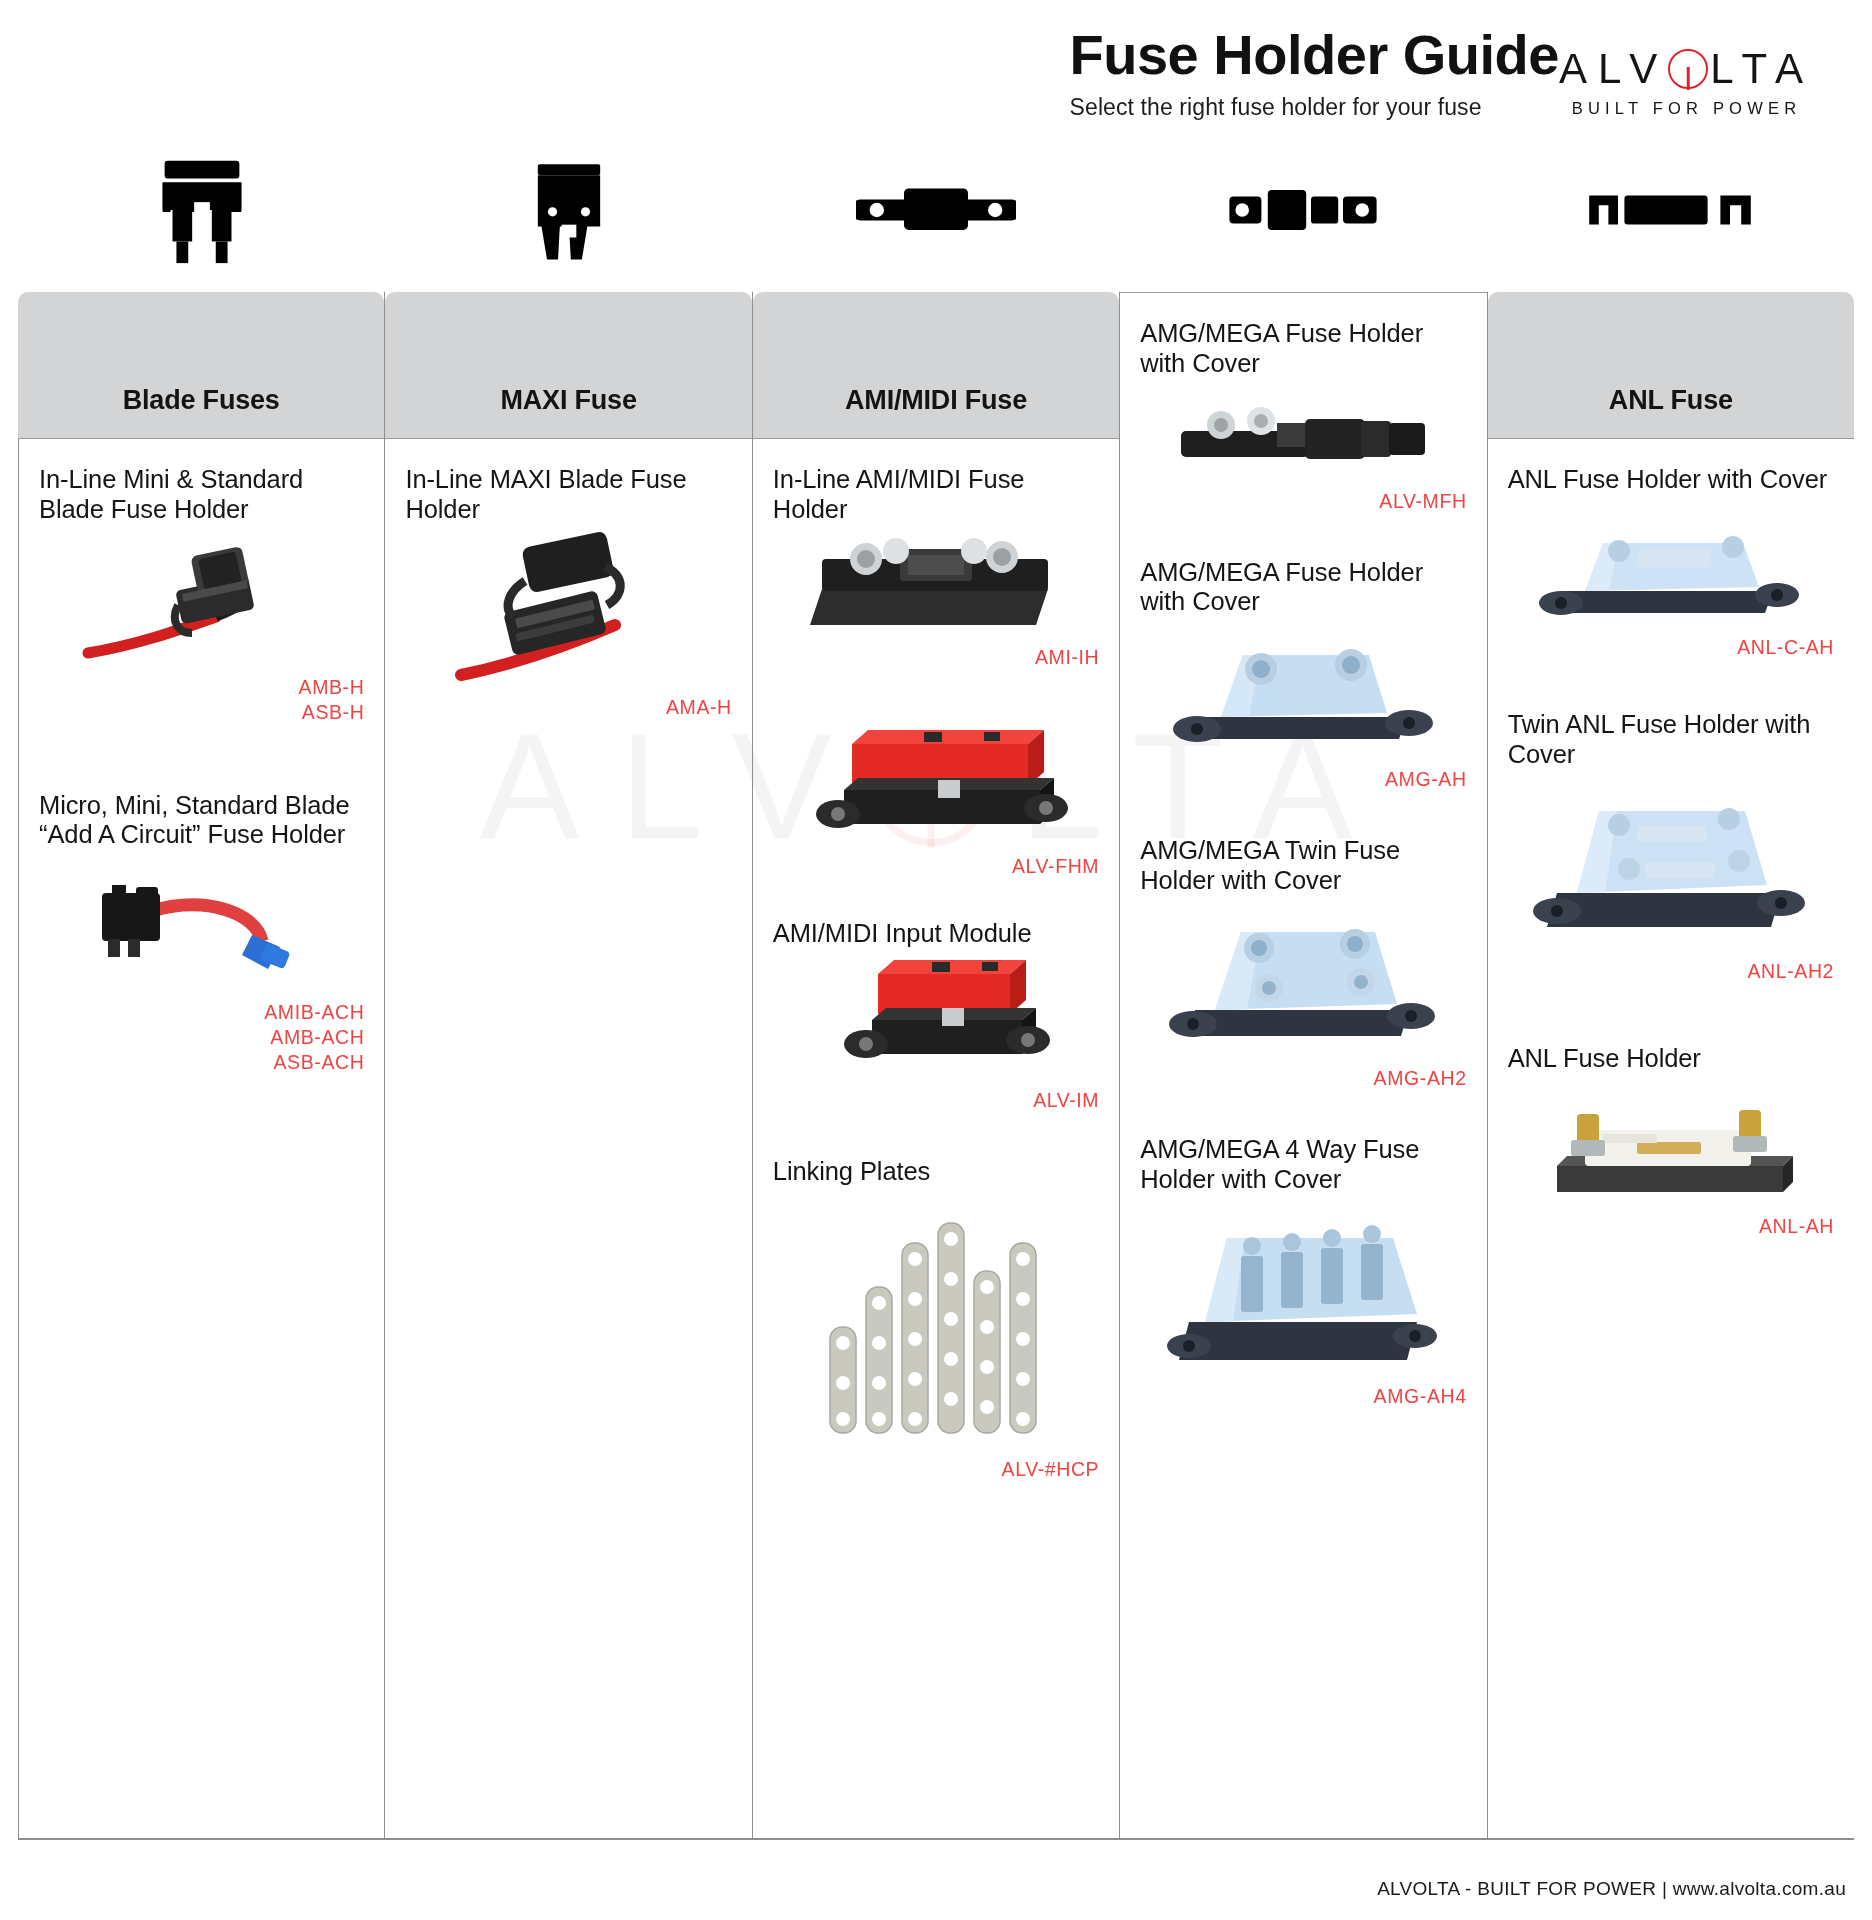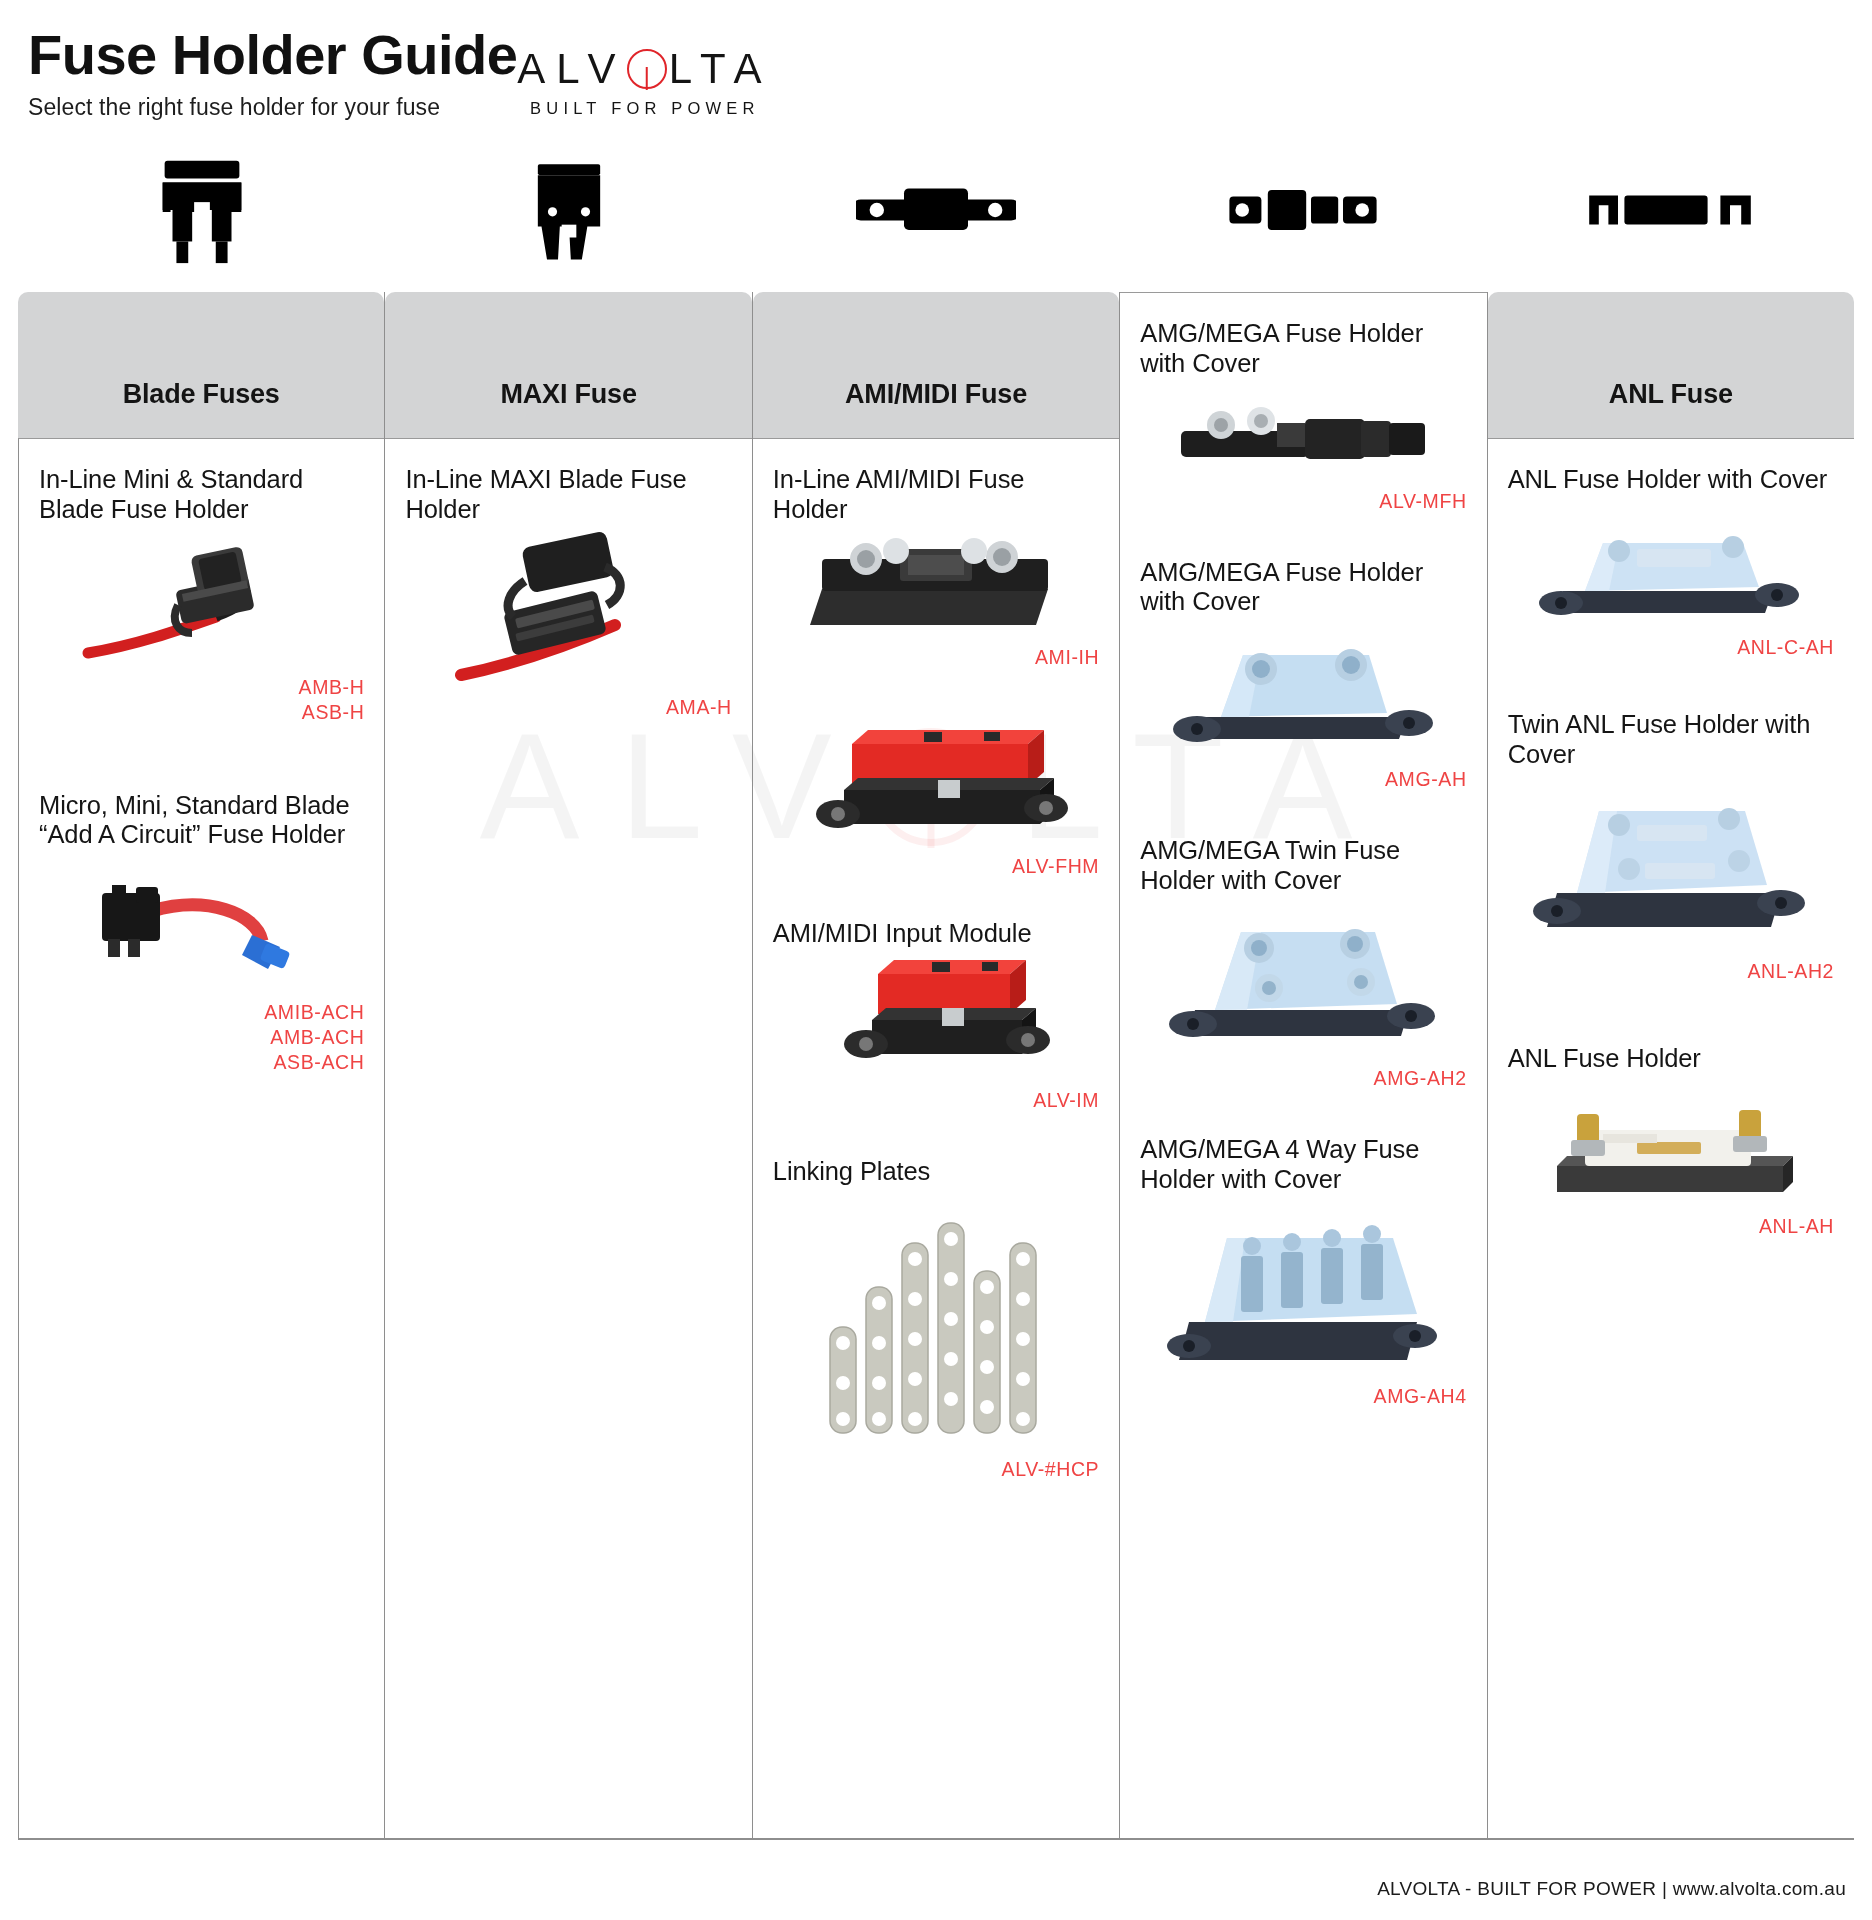--- a/index.html
+++ b/index.html
@@ -12,21 +12,21 @@
     overflow: hidden;
   }
   .page { position: relative; width: 1872px; height: 1920px; padding: 0; }
 
   
   .top {
     position: relative;
     height: 140px;
     padding: 26px 34px 0 28px;
     display: flex;
-    justify-content: flex-start;
+    justify-content: flex-end;
     align-items: flex-start;
   }
   .titles { padding-left: 0px; }
   .main-title {
     font-size: 56px;
     font-weight: 700;
     letter-spacing: -0.5px;
     line-height: 1.05;
     color: #111111;
   }
@@ -105,21 +105,21 @@
     border-right: 1.6px solid #8e8e8e;
   }
   .col:last-child { border-right: none; }
   .col-head {
     background: #d3d4d5;
     height: 146px;
     border-radius: 10px 10px 0 0;
     display: flex;
     align-items: flex-end;
     justify-content: center;
-    padding-bottom: 28px;
+    padding-bottom: 22px;
   }
   .col-head-label {
     font-size: 27px;
     font-weight: 700;
     color: #141414;
     letter-spacing: -0.2px;
   }
   .col-body {
     flex: 1;
     border-top: 1.4px solid #9a9a9a;

